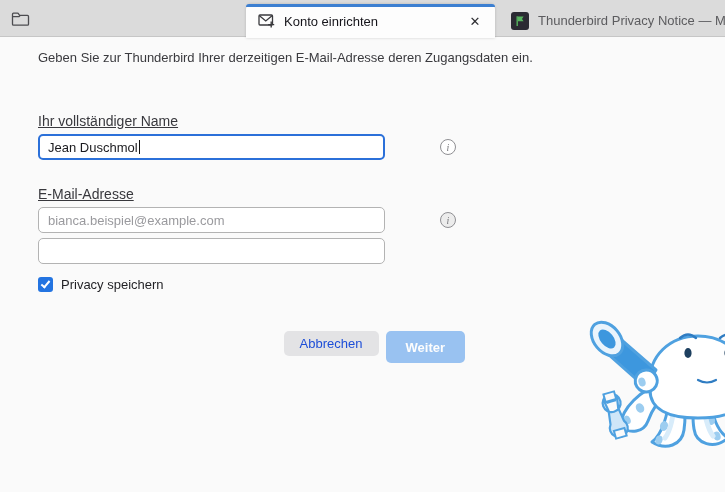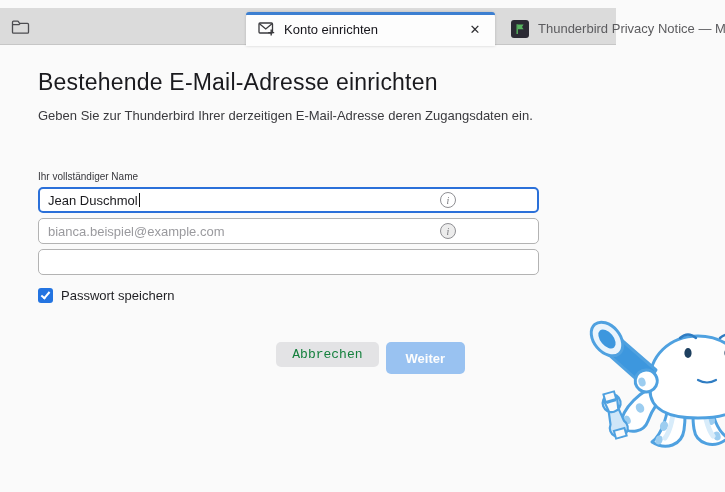--- a/index.html
+++ b/index.html
@@ -6,22 +6,22 @@
   html, body { width: 725px; height: 492px; overflow: hidden; }
   body {
     font-family: "Liberation Sans", "DejaVu Sans", sans-serif;
     background: #fafafa;
     position: relative;
     color: #15141a;
   }
 
   
   .tabbar {
-    position: absolute; top: 0; left: 0; width: 616px; height: 37px;
-    background: #dbdbdb; border-bottom: 1px solid #c6c6c6; margin-top: 8px;
+    position: absolute; top: 0; left: 0; width: 725px; height: 37px;
+    background: #dbdbdb; border-bottom: 1px solid #c6c6c6;
   }
   .pinned-slot {
     position: absolute; left: 10px; top: 11px; width: 20px; height: 16px;
     display: flex; align-items: center; justify-content: center;
   }
   .tab-active {
     position: absolute; left: 246px; top: 4px; width: 249px; height: 34px;
     background: #fdfdfd; border-radius: 5px 5px 0 0;
     box-shadow: 0 0 3px rgba(0,0,0,.18);
     display: flex; align-items: center; padding: 0 10px 0 12px;
@@ -55,26 +55,26 @@
   
   .content { position: absolute; top: 38px; left: 0; width: 725px; height: 454px; }
   .col { position: absolute; left: 38px; top: 0; width: 427px; }
 
   .page-title {
     margin-top: 31px; font-size: 23px; font-weight: 400; letter-spacing: .2px;
     color: #1a1a1e; white-space: nowrap;
   }
   .intro { margin-top: 10px; font-size: 13px; line-height: 20px; color: #3a3a3e; white-space: nowrap; }
 
-  .field-label { display: block; margin-top: 26px; font-size: 10px; color: #38383d; }
+  .field-label { display: block; margin-top: 26px; font-size: 14px; color: #38383d; text-decoration: underline; }
   .field-label.first { margin-top: 45px; }
 
   .input-wrap { position: relative; margin-top: 5px; width: 427px; }
   .text-input, .fake-input {
-    width: 501px; height: 26px; border: 1px solid #b3b3b3; border-radius: 5px;
+    width: 347px; height: 26px; border: 1px solid #b3b3b3; border-radius: 5px;
     background: #ffffff; font-family: inherit; font-size: 13px; color: #1a1a1e;
     padding: 0 32px 0 9px; outline: none; display: block;
   }
   .fake-input {
     border: 2px solid #2b70d9; display: flex; align-items: center; padding-left: 8px;
   }
   .caret { width: 1px; height: 14px; background: #111; margin-left: 1px; }
   .text-input::placeholder { color: #9a9a9e; opacity: 1; }
 
   .info-icon {
@@ -95,21 +95,21 @@
     position: absolute; left: 4.5px; top: 1.5px; width: 5px; height: 9px;
     border: solid #fff; border-width: 0 2px 2px 0; transform: rotate(40deg);
   }
   .check-label { margin-left: 8px; font-size: 13px; color: #1f1f23; }
 
   .button-row { margin-top: 39px; display: flex; justify-content: flex-end; gap: 7px; }
   .btn {
     height: 25px; border: none; border-radius: 5px; font-family: inherit;
     font-size: 13px; padding: 0 16px; display: flex; align-items: center;
   }
-  .btn-cancel { background: #e3e3e5; color: #15803d; font-family: Liberation Mono, monospace; }
+  .btn-cancel { background: #e3e3e5; color: #1d4ed8; }
   .btn-next { background: #99c2f1; color: #fdfdfd; font-weight: 600; padding: 16px 20px; }
 
   
   .mascot { position: absolute; left: 580px; top: 252px; width: 200px; height: 185px; }
 </style>
 </head>
 <body>
 
 <div class="tabbar">
 
@@ -136,48 +136,48 @@
         <path d="M3.2 1.2 L3.2 11" stroke="#57b35f" stroke-width="1.4"></path>
         <path d="M3.9 1.6 L9.6 1.6 L8 3.9 L9.6 6.2 L3.9 6.2 Z" fill="#57b35f"></path>
       </svg>
     </span>
     <span class="tab-label">Thunderbird Privacy Notice — Mozil</span>
   </div>
 </div>
 
 <div class="content">
   <div class="col">
-    <h1 class="page-title">Bestehende E-Mail-Adresse einrichten</h1>
     <div class="intro">
       <div>Geben Sie zur Thunderbird Ihrer derzeitigen E-Mail-Adresse deren Zugangsdaten ein.</div>
     </div>
 
     <label class="field-label first">Ihr vollständiger Name</label>
     <div class="input-wrap">
       <div class="fake-input">
         <span>Jean Duschmol</span>
         <span class="caret"></span>
       </div>
       <span class="info-icon">i</span>
     </div>
 
+    <label class="field-label">E-Mail-Adresse</label>
     <div class="input-wrap">
       <input class="text-input" type="text" placeholder="bianca.beispiel@example.com" style="">
       <span class="info-icon tinted">i</span>
     </div>
 
     <div class="input-wrap">
       <input class="text-input" type="password" style="">
     </div>
 
     <div class="check-row">
       <span class="checkbox">
           <span class="mark"></span>
         </span>
-      <span class="check-label">Passwort speichern</span>
+      <span class="check-label">Privacy speichern</span>
     </div>
 
     <div class="button-row">
       <button class="btn btn-cancel">Abbrechen</button>
       <button class="btn btn-next">Weiter</button>
     </div>
 
   </div>
 
   <svg class="mascot" viewBox="0 0 200 185" width="200" height="185" fill="none">

